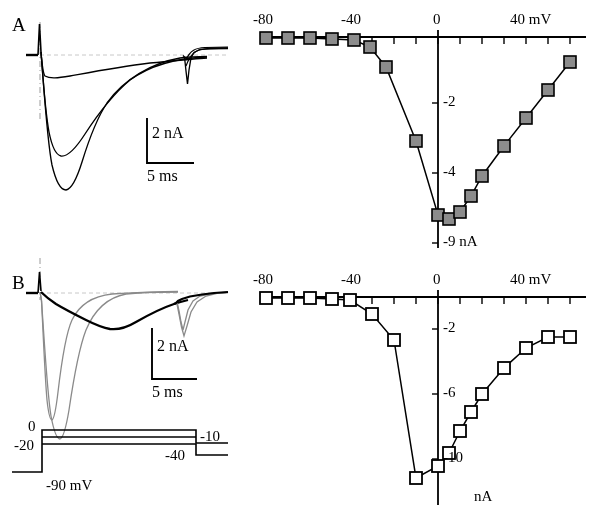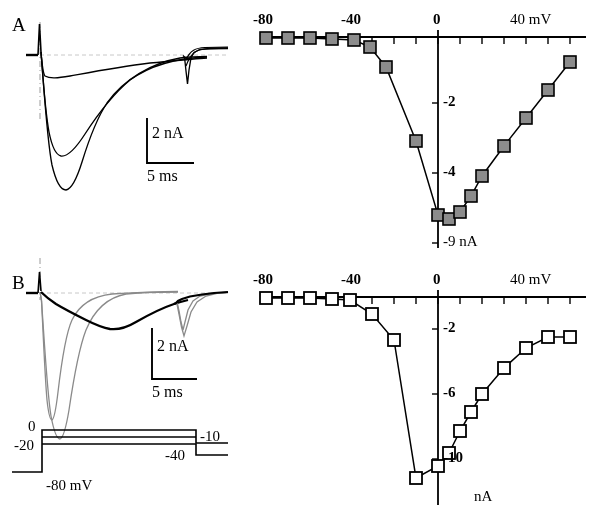--- a/index.html
+++ b/index.html
@@ -2,21 +2,21 @@
 <html><head>
 <meta charset="utf-8">
 <style>
   html,body{margin:0;padding:0;background:#ffffff;}
   body{width:600px;height:525px;position:relative;overflow:hidden;
        font-family:"Liberation Serif", serif; color:#000;}
   .fig{position:absolute;left:0;top:0;width:600px;height:525px;}
   svg{display:block;}
   .lbl{position:absolute;font-family:"Liberation Serif",serif;color:#000;white-space:nowrap;}
   .panel-letter{font-size:19px;}
-  .axtick{font-size:15px;font-weight:bold;}
+  .axtick{font-size:15px;}
   .axunit{font-size:15px;}
   .scalelbl{font-size:16px;}
   .protolbl{font-size:15px;}
 </style>
 </head>
 <body>
 
 <div class="fig">
 
   <svg width="600" height="525" viewBox="0 0 600 525">
@@ -213,15 +213,15 @@
 
   <div class="lbl axtick" style="left:443px;top:319px;">-2</div>
   <div class="lbl axtick" style="left:443px;top:384px;">-6</div>
   <div class="lbl axtick" style="left:443px;top:449px;">-10</div>
   <div class="lbl axunit" style="left:447px;top:488px;margin-left:27px;">nA</div>
 
   <div class="lbl protolbl" style="left:28px;top:418px;">0</div>
   <div class="lbl protolbl" style="left:14px;top:437px;text-align:center;">-20</div>
   <div class="lbl protolbl" style="left:200px;top:428px;">-10</div>
   <div class="lbl protolbl" style="left:165px;top:447px;">-40</div>
-  <div class="lbl protolbl" style="left:46px;top:477px;">-80 mV</div>
+  <div class="lbl protolbl" style="left:46px;top:477px;">-90 mV</div>
 
 </div>
 
 </body></html>

